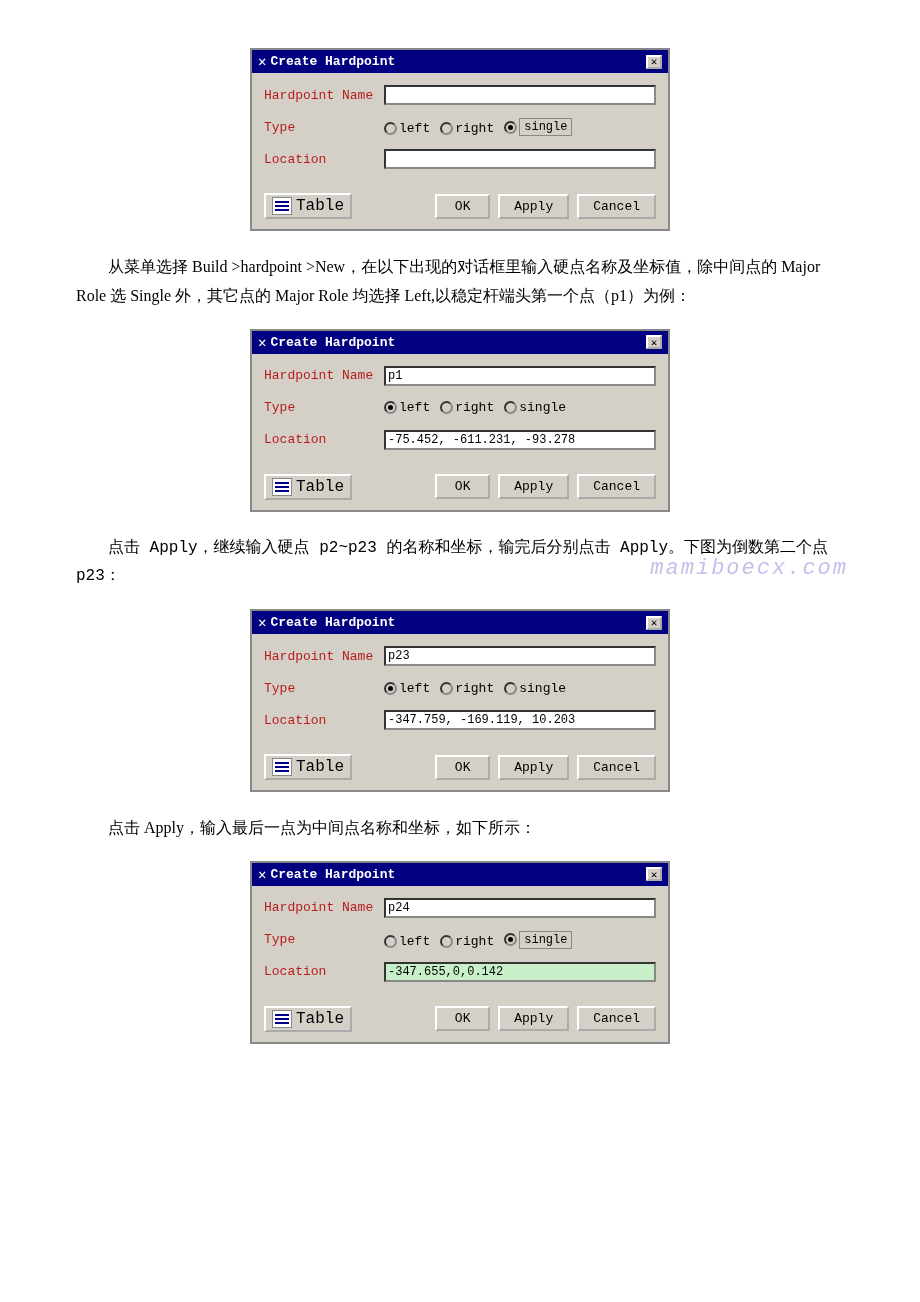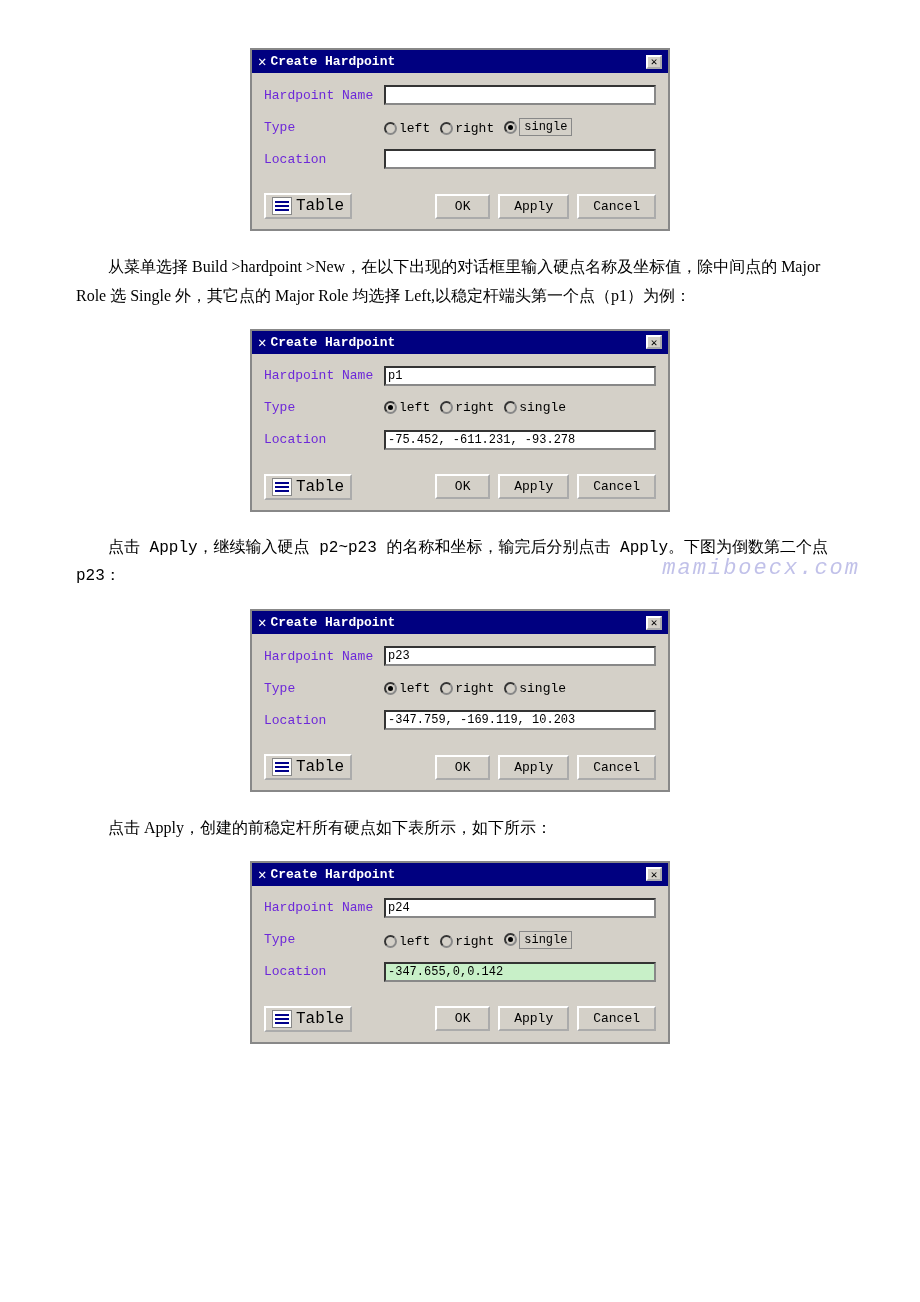--- a/index.html
+++ b/index.html
@@ -75,21 +75,21 @@
     .dialog-row {
       display: flex;
       align-items: center;
       margin-bottom: 8px;
       min-height: 24px;
     }
 
     .dialog-label {
       width: 120px;
       font-size: 13px;
-      color: #6d28d9;
+      color: #b91c1c;
       font-family: "Courier New", monospace;
     }
 
     .dialog-input {
       flex: 1;
       height: 20px;
       border: 2px inset #888;
       background: #fff;
       font-size: 12px;
       font-family: "Courier New", monospace;
@@ -199,21 +199,21 @@
       text-indent: 2em;
     }
 
     .watermark-overlay {
       position: relative;
       font-family: Liberation Mono, monospace;
     }
 
     .watermark {
       position: absolute;
-      right: 0;
+      right: 12px;
       bottom: 10px;
       color: rgba(100, 100, 200, 0.4);
       font-size: 22px;
       font-style: italic;
       pointer-events: none;
       letter-spacing: 2px;
     }
   </style>
 </head>
 <body>
@@ -385,21 +385,21 @@
           <span>Table</span>
         </div>
         <div class="spacer"></div>
         <button class="dialog-action-btn">OK</button>
         <button class="dialog-action-btn">Apply</button>
         <button class="dialog-action-btn">Cancel</button>
       </div>
     </div>
   </div>
 
-  <p class="para">点击 Apply，创建的前稳定杆所有硬点如下表所示，如下所示：</p>
+  <p class="para">点击 Apply，输入最后一点为中间点名称和坐标，如下所示：</p>
 
   <div class="dialog-wrapper">
     <div class="dialog">
       <div class="dialog-titlebar">
         <div class="dialog-titlebar-title">
           <span style="font-weight:bold;font-size:14px;">✕</span>
           <span>Create Hardpoint</span>
         </div>
         <div class="dialog-titlebar-x">
           <span class="dialog-x-icon">✕</span>

